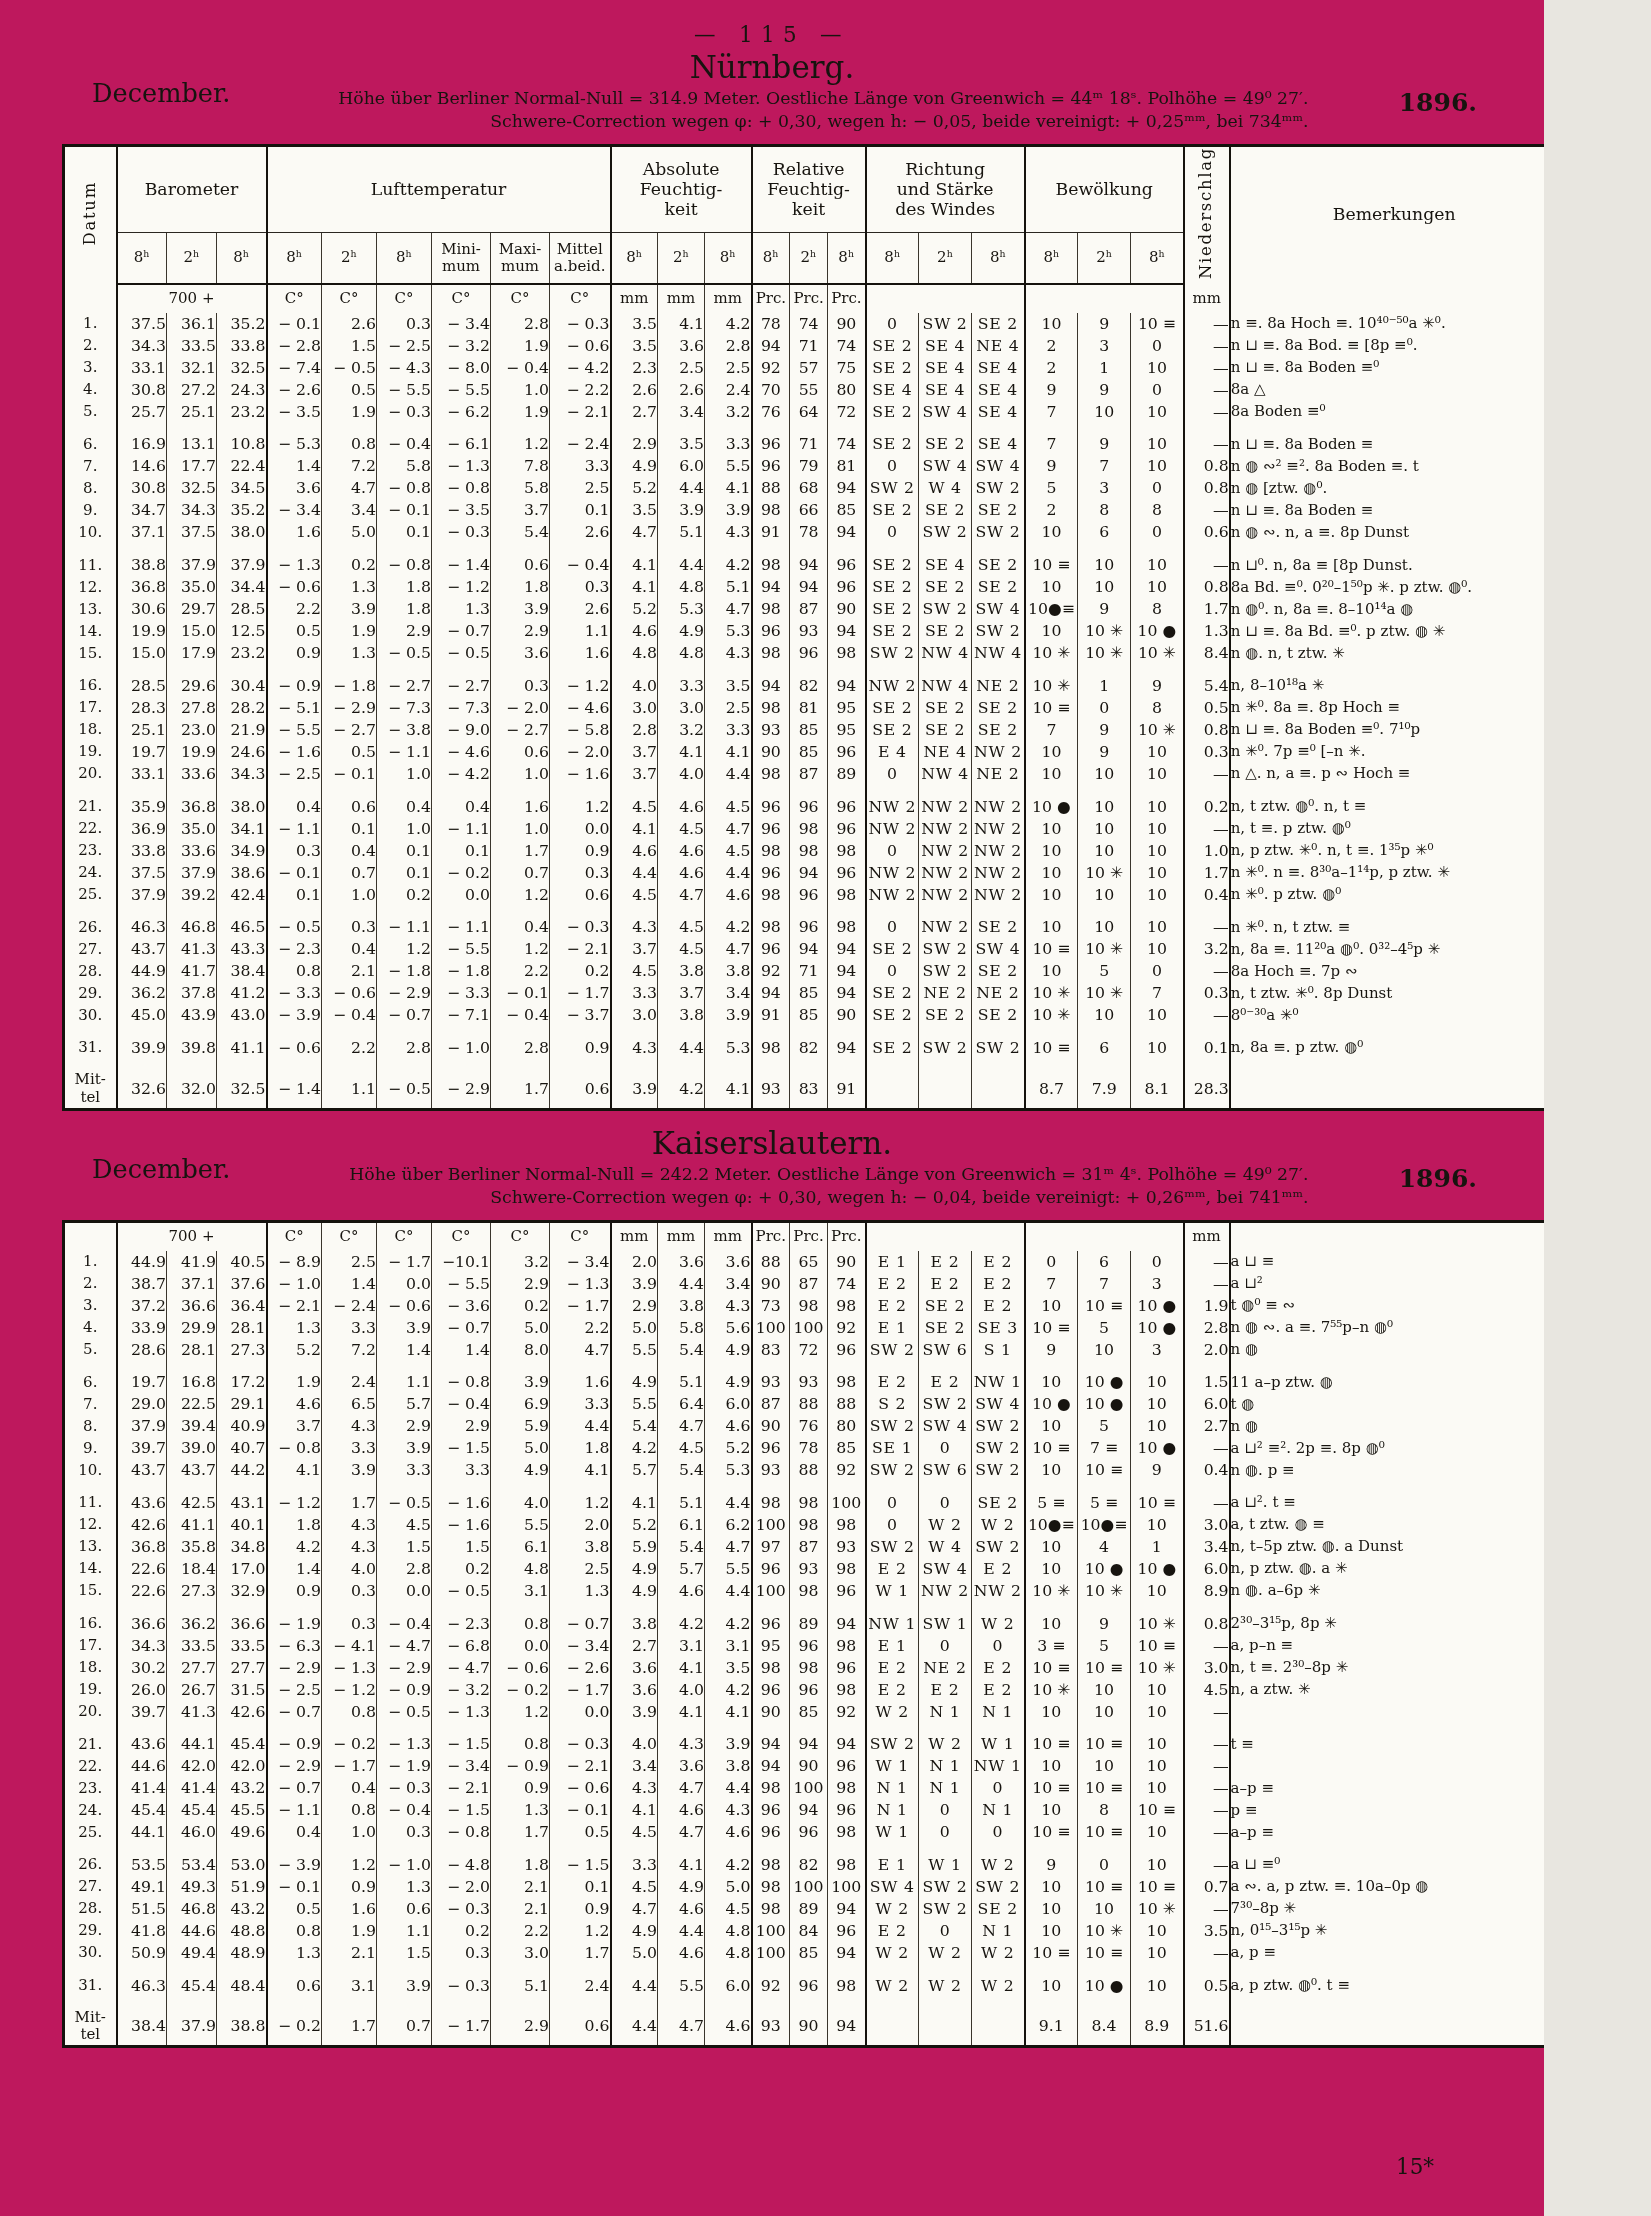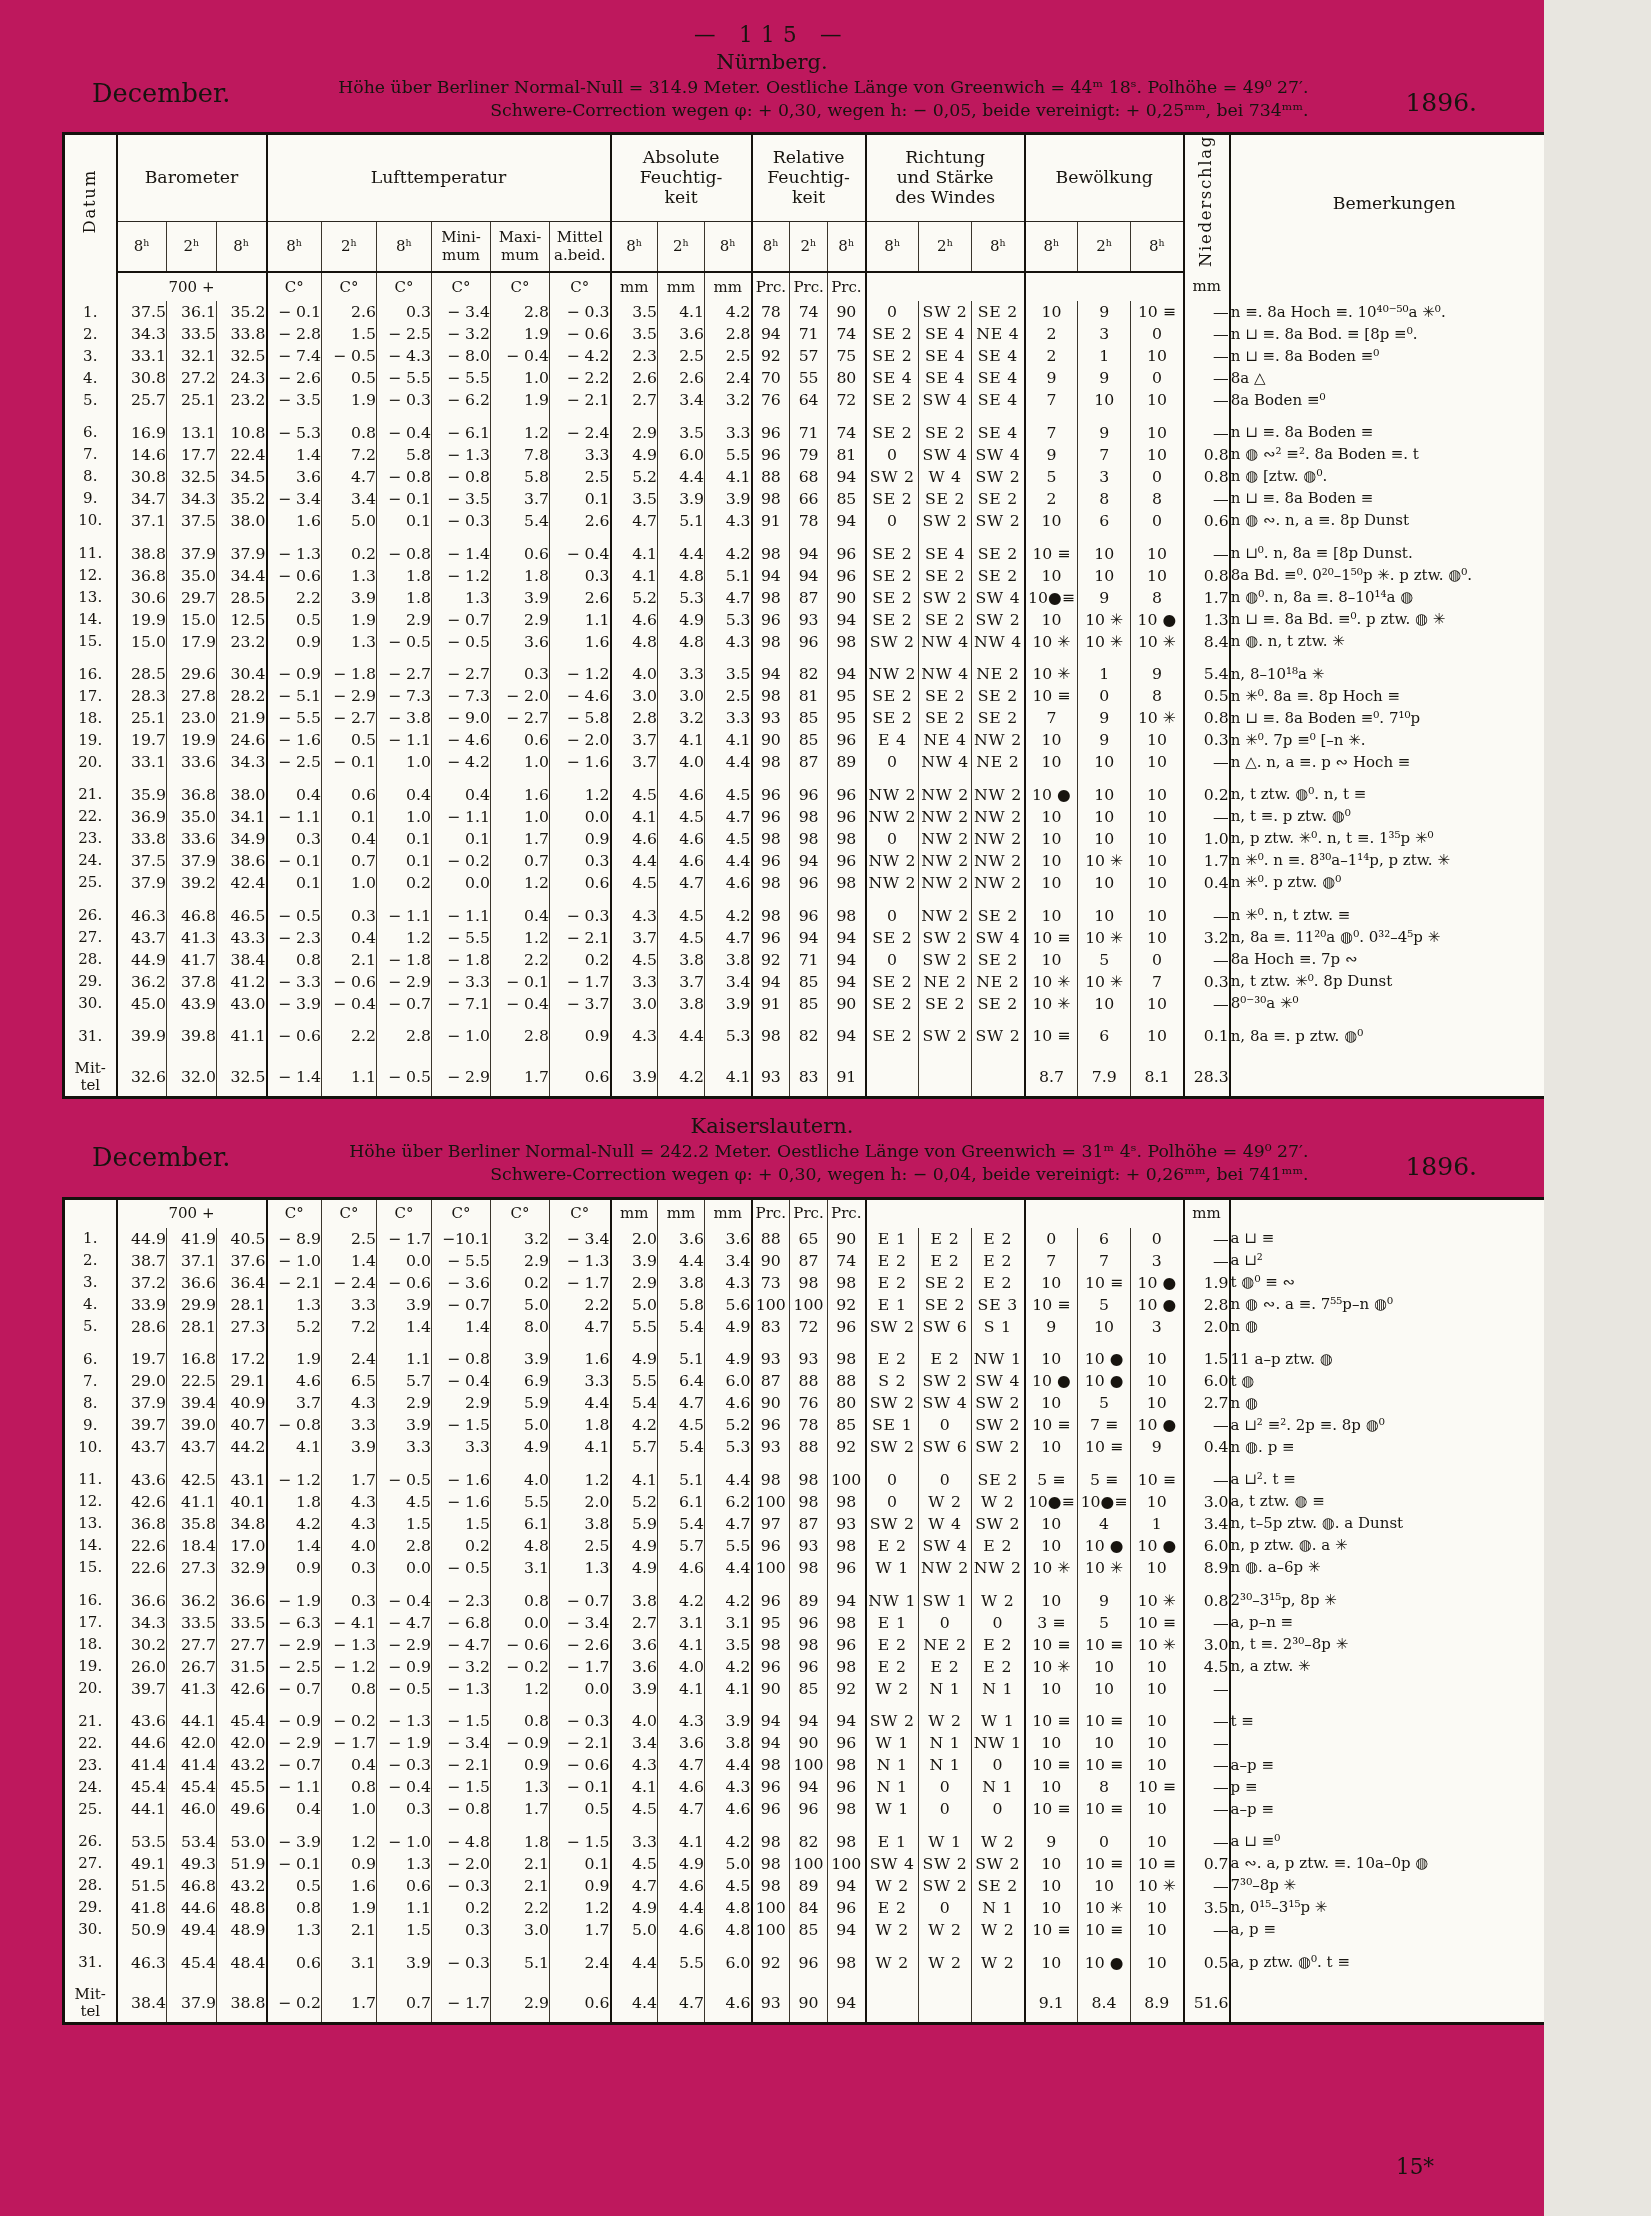--- a/index.html
+++ b/index.html
@@ -1,23 +1,23 @@
 <!DOCTYPE html>
 <html style="font-size:13.2px"><head>
 <meta charset="utf-8">
 <style>
   html,body{margin:0;padding:0;}
   body{width:1652px;height:2216px;background:#e8e6e0;}
   .page{position:relative;width:1544px;height:2216px;background:#be185d;color:#17140f;
         font-family:"DejaVu Serif","DejaVu Sans",serif;overflow:hidden;}
   .pageno{text-align:center;padding-top:21.5px;font-size:21.5px;letter-spacing:8.3px;}
   .st-head{position:relative;margin:3.3px 62px 0 62px;}
-  .st-title{text-align:center;font-size:21px;line-height:1.15;}
+  .st-title{text-align:center;font-size:31px;line-height:1.15;}
   .st-month{position:absolute;left:30px;top:28px;font-size:25.6px;}
-  .st-year{position:absolute;right:5px;top:38px;font-size:25px;}
+  .st-year{position:absolute;right:5px;top:38px;font-size:25px;font-weight:bold;}
   .st-meta{width:1073px;margin:1.7px auto 0 auto;text-align:right;font-size:17.3px;line-height:1.35;}
   table.wx{margin:10px 0 0 62px;border-collapse:collapse;table-layout:fixed;width:1527px;
            font-size:15.7px;background:#fbfaf5;border:3.3px solid #15120d;}
   table.wx td, table.wx th{padding:0;line-height:1.15;font-weight:normal;overflow:hidden;}
   td{height:22px;}
   thead tr.grprow th{height:83px;font-size:17.3px;vertical-align:middle;}
   thead tr.subrow th{height:48px;font-size:15px;vertical-align:middle;border-bottom:2.5px solid #15120d;}
   thead th.grp{border-bottom:1.7px solid #2a2620;}
   .vert{writing-mode:vertical-rl;transform:rotate(180deg);display:inline-block;
         font-size:16.5px;letter-spacing:1.7px;white-space:nowrap;}

